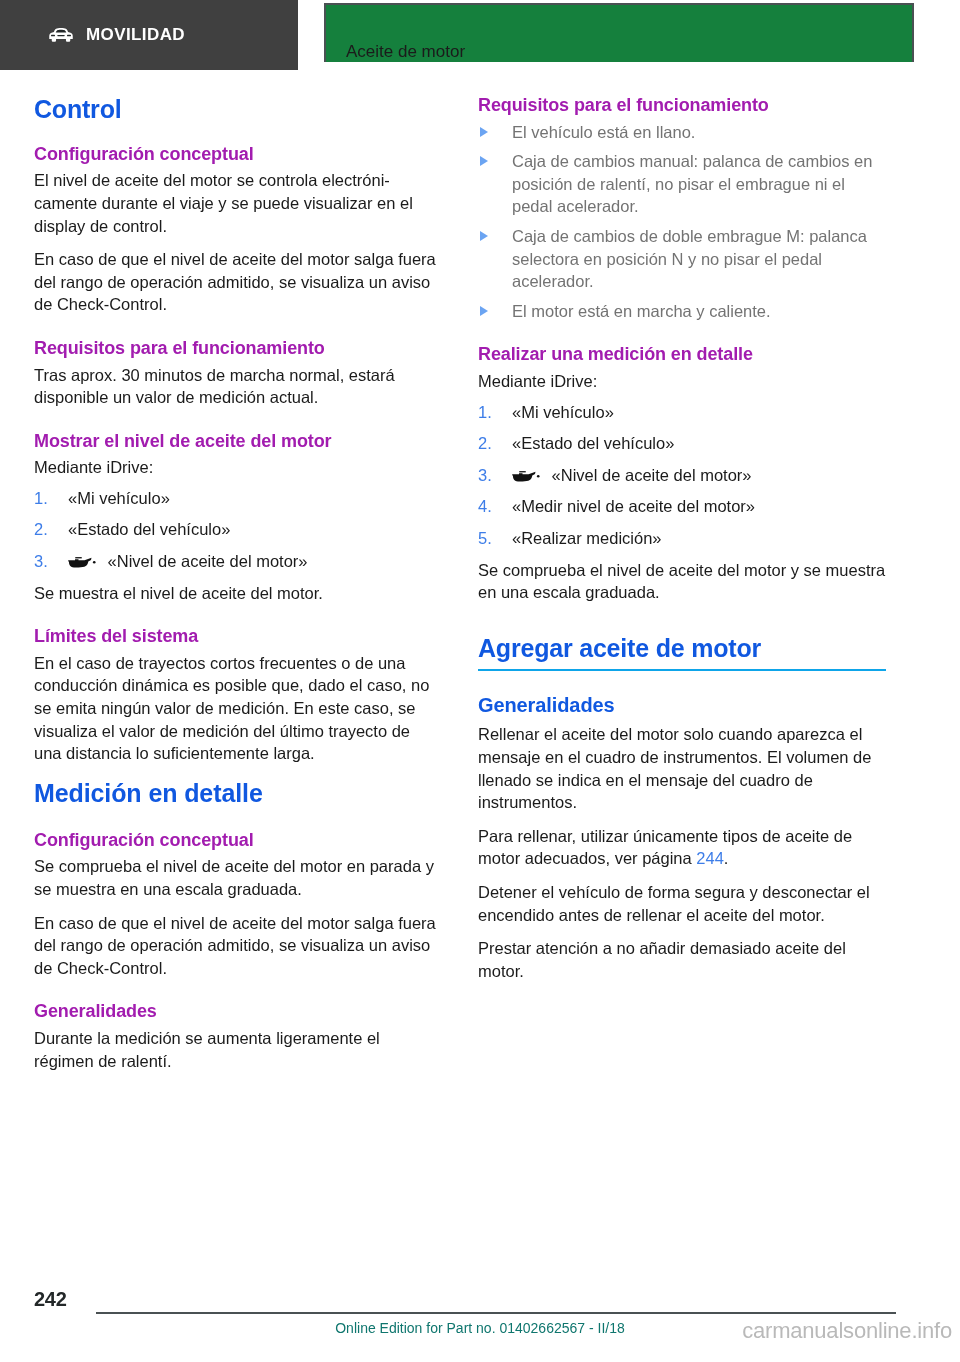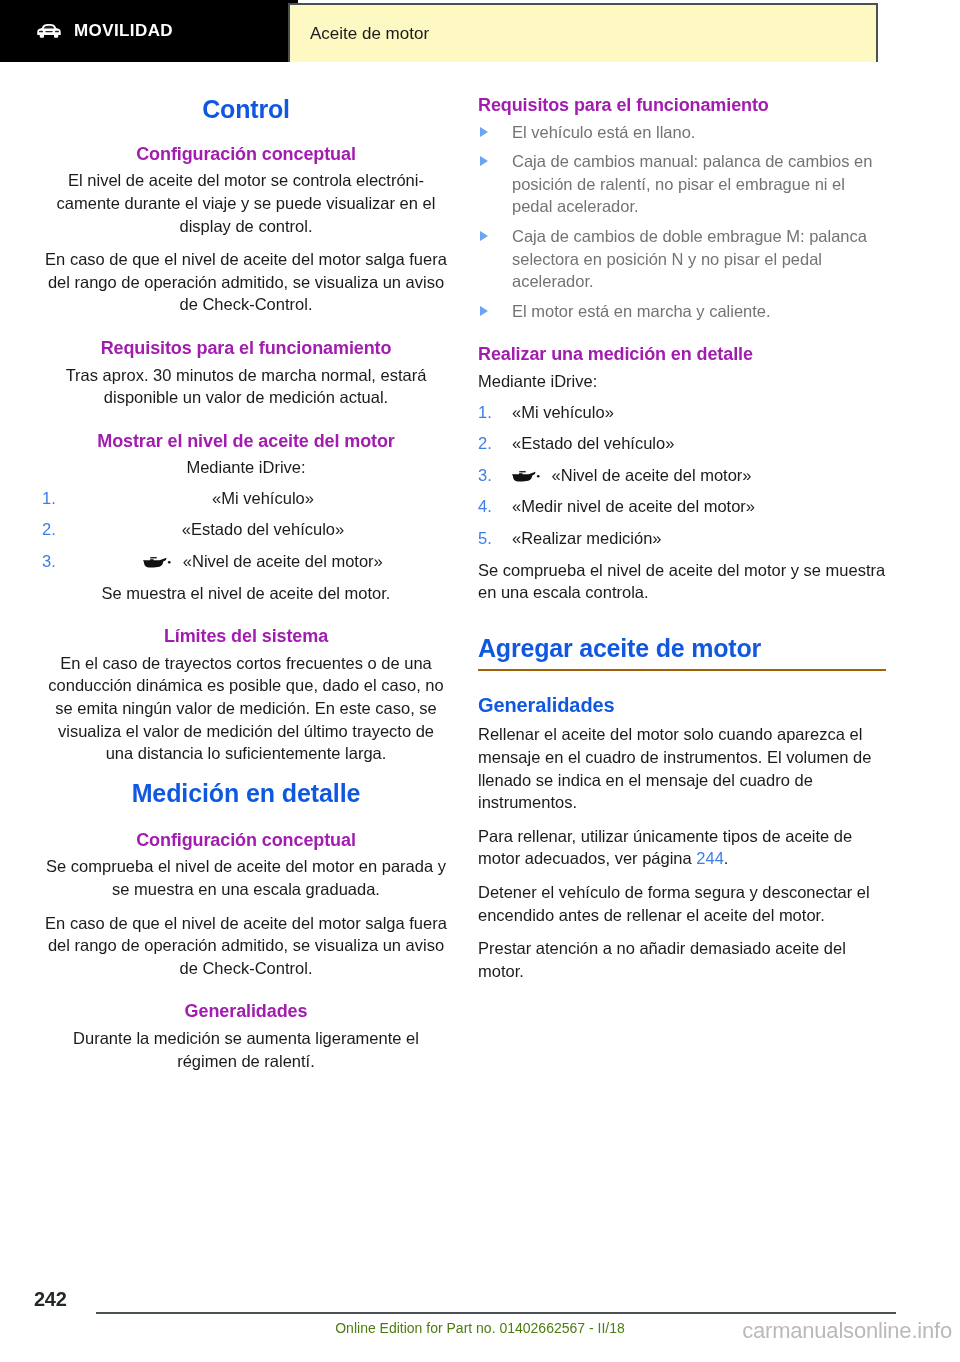--- a/index.html
+++ b/index.html
@@ -20,87 +20,87 @@
   .header {
     position: absolute;
     top: 0; left: 0;
     width: 960px;
     height: 62px;
   }
   .header-tab-dark {
     position: absolute;
     top: 0; left: 0;
     width: 298px;
-    height: 62px;
-    background: #000000;
+    height: 70px;
+    background: #404040;
     display: flex;
     align-items: center;
-    padding-left: 36px;
+    padding-left: 48px;
     box-sizing: border-box;
   }
   .car-icon {
     width: 26px;
     height: 18px;
     display: block;
     flex: 0 0 auto;
   }
   .header-tab-dark .label {
     color: #ffffff;
     font-size: 17px;
     font-weight: bold;
     letter-spacing: 0.4px;
     margin-left: 12px;
     white-space: nowrap;
   }
   .header-tab-light {
     position: absolute;
     top: 3px;
-    left: 288px;
+    left: 324px;
     width: 590px;
     height: 59px;
-    background: #fef9c3;
+    background: #15803d;
     border: 2px solid #4a5153;
     border-bottom: none;
     box-sizing: border-box;
     display: flex;
-    align-items: center;
+    align-items: flex-end;
     padding-left: 20px;
   }
   .header-tab-light .label {
     color: #1b1b1b;
     font-size: 17px;
     white-space: nowrap;
   }
 
   
   .page {
     position: absolute;
     top: 95px;
     left: 0;
     width: 960px;
   }
   .col {
     position: absolute;
     top: 0;
     width: 408px;
   }
-  .col-left  { left: 42px; text-align: center; }
+  .col-left  { left: 34px; }
   .col-right { left: 478px; }
 
   
   h1.sec-title {
     font-size: 25px;
     font-weight: bold;
     color: #1058e0;
     margin: 0 0 20px 0;
     line-height: 1.15;
     letter-spacing: -0.2px;
   }
   h1.sec-title.ruled {
-    border-bottom: 2px solid #a16207;
+    border-bottom: 2px solid #0ea5e9;
     padding-bottom: 7px;
     margin-bottom: 22px;
   }
   h2.sub-title {
     font-size: 20px;
     font-weight: bold;
     color: #1058e0;
     margin: 26px 0 6px 0;
     line-height: 1.2;
     letter-spacing: -0.1px;
@@ -206,21 +206,21 @@
     height: 2px;
     background: #4a5153;
   }
   .footer-edition {
     position: absolute;
     left: 0;
     top: 38px;
     width: 960px;
     text-align: center;
     font-size: 14px;
-    color: #4d7c0f;
+    color: #0f766e;
   }
   .watermark {
     position: absolute;
     right: 8px;
     top: 36px;
     font-size: 22px;
     color: #b9b9b9;
     letter-spacing: -0.2px;
   }
 </style>
@@ -352,21 +352,21 @@
         </li>
         <li>
           <span class="num">4.</span>
           <span>«Medir nivel de aceite del motor»</span>
         </li>
         <li>
           <span class="num">5.</span>
           <span>«Realizar medición»</span>
         </li>
       </ol>
-      <p class="body">Se comprueba el nivel de aceite del motor y se muestra en una escala controla.</p>
+      <p class="body">Se comprueba el nivel de aceite del motor y se muestra en una escala graduada.</p>
     </div>
 
     <h1 class="sec-title ruled" style="margin-top:30px;">Agregar aceite de motor</h1>
 
     <div>
       <h2 class="sub-title" style="margin-top:0;">Generalidades</h2>
       <p class="body">Rellenar el aceite del motor solo cuando apa­rezca el mensaje en el cuadro de instrumentos. El volumen de llenado se indica en el mensaje del cuadro de instrumentos.</p>
       <p class="body">
         <span>Para rellenar, utilizar únicamente tipos de aceite de motor adecuados, ver página </span><span class="blue-ref">244</span><span>.</span>
       </p>

